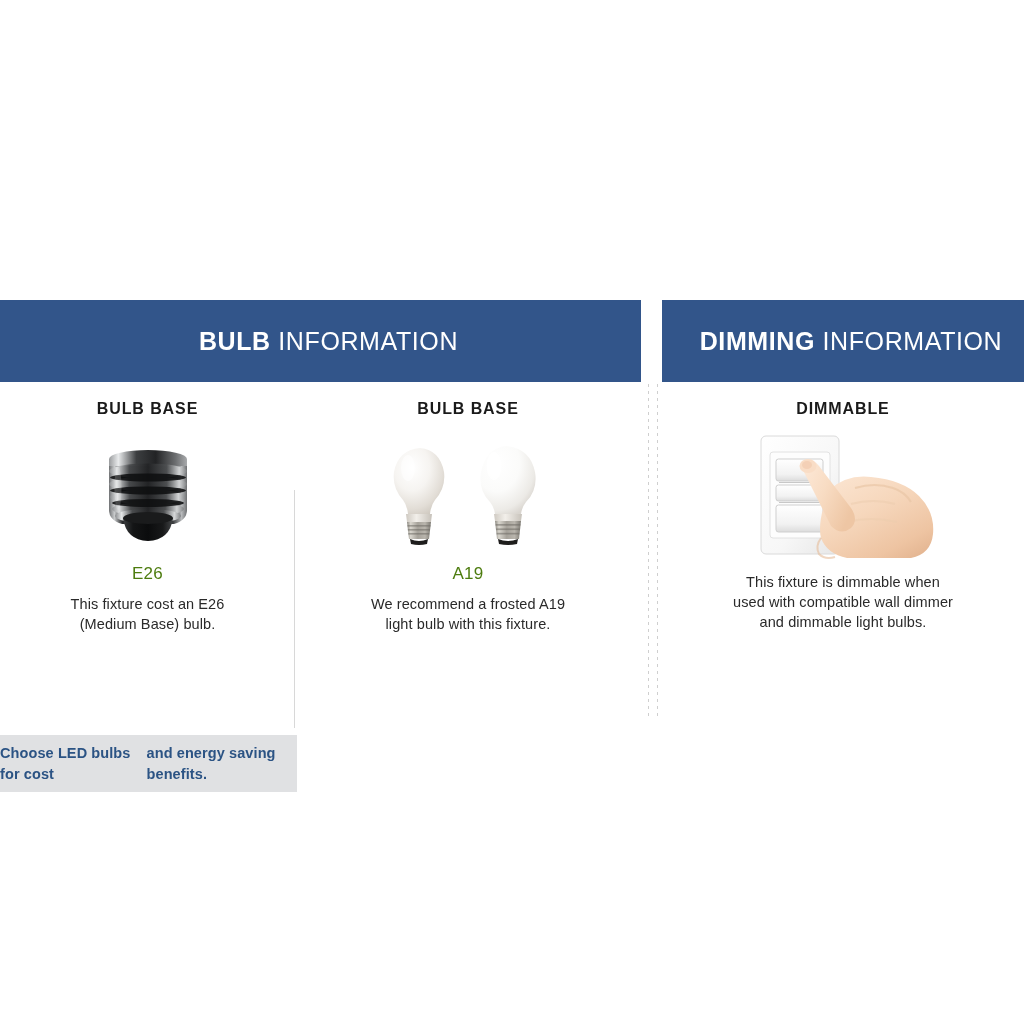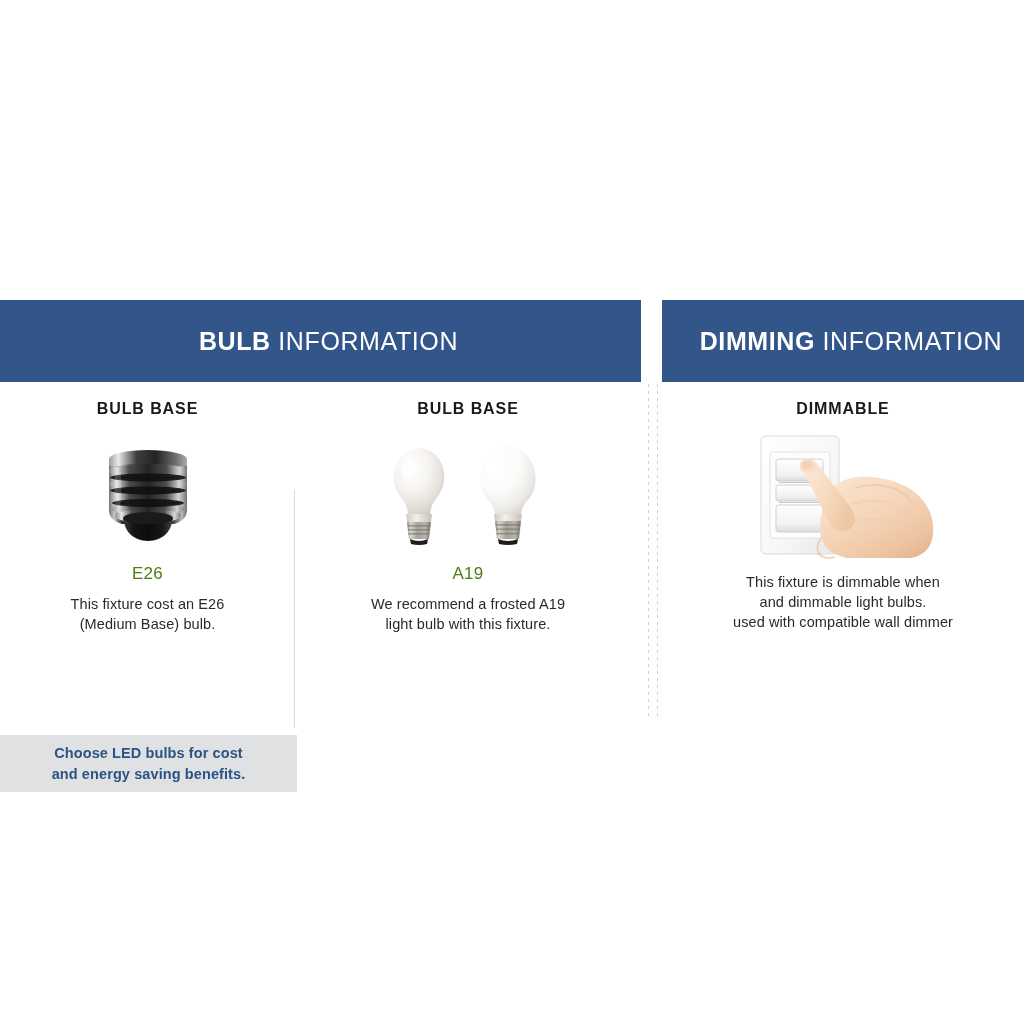--- a/index.html
+++ b/index.html
@@ -107,24 +107,22 @@
 
   
   .callout {
     position: absolute;
     left: 0px;
     top: 353px;
     width: 297px;
     height: 57px;
     background: #e0e1e3;
     display: flex;
-    flex-direction: column;
     align-items: center;
     justify-content: center;
-    text-align: right;
   }
   .callout .line {
     display: block;
     color: #2B5384;
     font-size: 14.5px;
     font-weight: 700;
     line-height: 1.42;
     letter-spacing: 0.1px;
   }
 
@@ -375,21 +373,21 @@
 
             <ellipse cx="65" cy="36" rx="8.5" ry="7" fill="#f9ddc6"></ellipse>
             <ellipse cx="64" cy="35" rx="5" ry="4" fill="#f3cdb2" opacity="0.8"></ellipse>
 
             <path d="M78 108 Q72 116 76 124 Q82 130 92 127" fill="none" stroke="#e6bd99" stroke-width="2" opacity="0.6"></path>
           </svg>
         </div>
 
         <div class="col-desc">
           <span class="line">This fixture is dimmable when</span>
+          <span class="line">used with compatible wall dimmer</span>
           <span class="line">and dimmable light bulbs.</span>
-          <span class="line">used with compatible wall dimmer</span>
         </div>
       </div>
 
     </div>
   </section>
 
 </div>
 
 </body></html>

